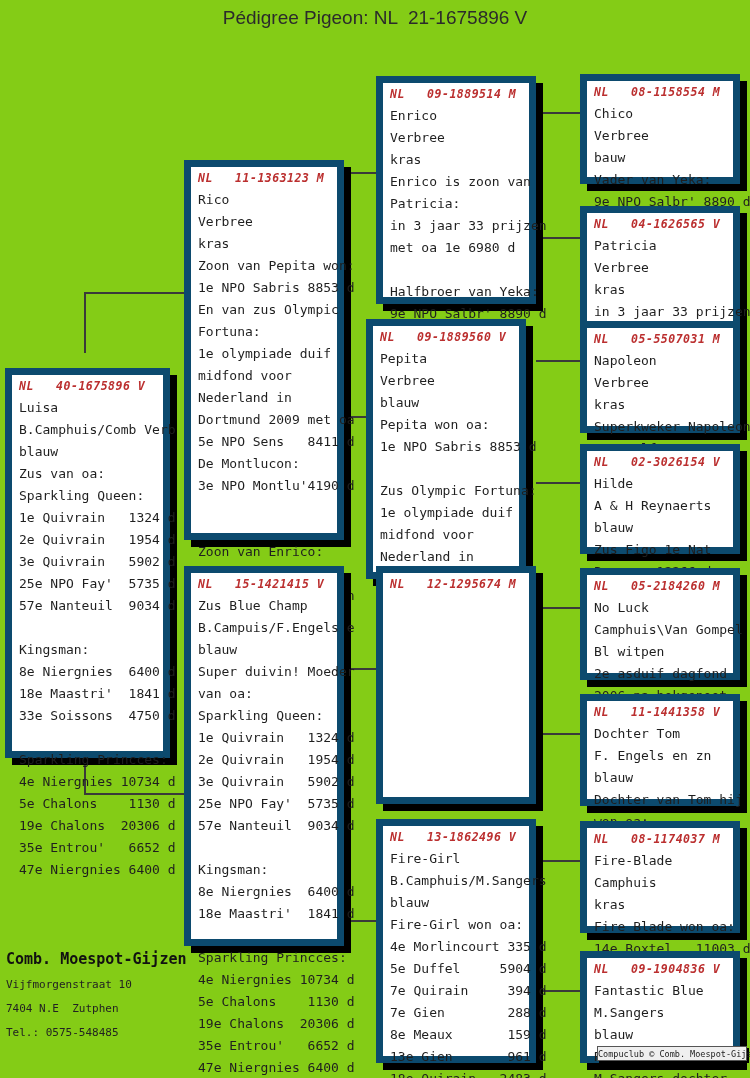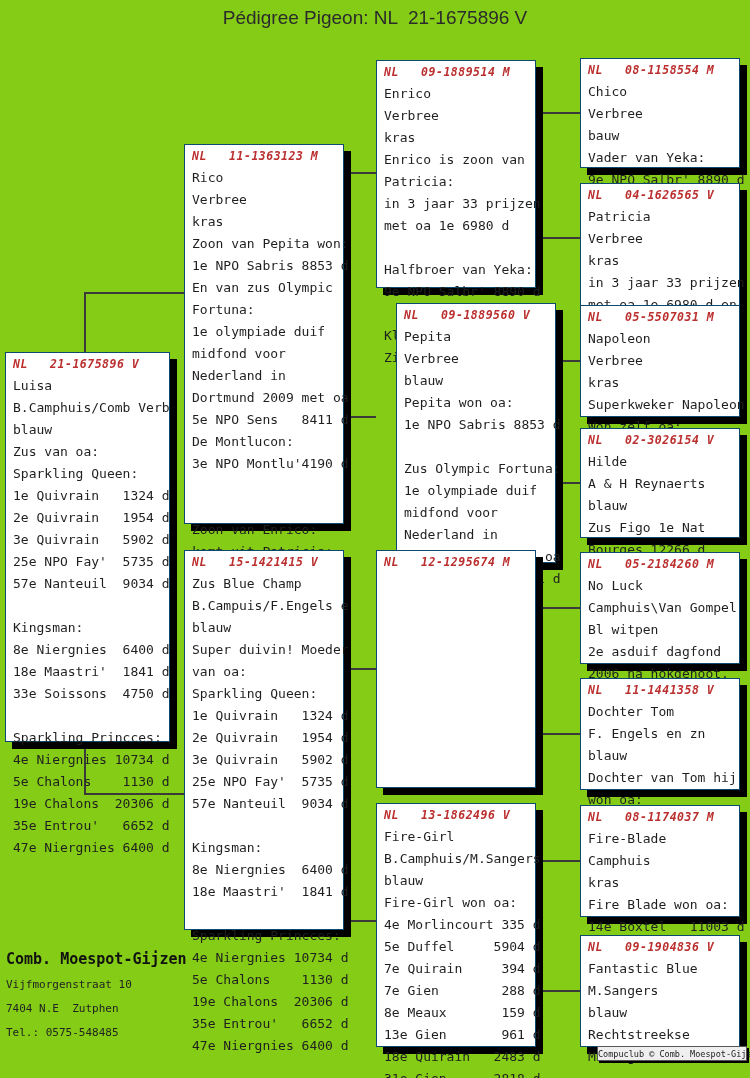--- a/index.html
+++ b/index.html
@@ -1,22 +1,22 @@
 <!DOCTYPE html>
 <html><head>
 <meta charset="utf-8">
 <style>
   html,body{margin:0;padding:0;background:#ffffff;}
   .page{position:relative;width:750px;height:1078px;background:#84cc16;overflow:hidden;
         font-family:"DejaVu Sans Mono", monospace;}
   .title{position:absolute;left:0;top:7px;width:750px;text-align:center;
          font-family:"Liberation Sans", sans-serif;font-size:19px;color:#2b2b2b;
          white-space:pre;}
-  .pbox{position:absolute;background:#ffffff;border:1px solid #0c4a6e;
-        box-shadow:7px 7px 0 0 #000000;box-sizing:border-box;}
+  .pbox{position:absolute;background:#ffffff;border:7px solid #0c4a6e;
+        box-shadow:7px 7px 0 0 #000000;box-sizing:border-box;margin-top:16px;}
   .ring{padding:4px 7px 1px 7px;font-size:11.5px;font-weight:bold;font-style:italic;
         color:#bb2f2f;white-space:pre;letter-spacing:0.5px;}
   .info{margin:0;padding:3px 7px 0 7px;font-family:"DejaVu Sans Mono", monospace;
         font-size:13px;line-height:22px;color:#1f1f1f;white-space:pre;}
   .cline{position:absolute;background:#3a3a3a;}
   .owner{position:absolute;left:6px;top:950px;}
   .owner-name{font-size:15px;font-weight:bold;color:#111;white-space:pre;}
   .owner-lines{margin-top:5px;font-size:11px;line-height:24px;color:#222;white-space:pre;}
   .credit{position:absolute;left:597px;top:1046px;width:150px;height:15px;
           background:#efefef;border:1px solid #555;box-shadow:2px 2px 0 0 #000;
@@ -41,21 +41,21 @@
   <div class="cline" style="left:536px;top:112px;width:44px;height:2px"></div>
   <div class="cline" style="left:536px;top:237px;width:44px;height:2px"></div>
   <div class="cline" style="left:536px;top:360px;width:44px;height:2px"></div>
   <div class="cline" style="left:536px;top:482px;width:44px;height:2px"></div>
   <div class="cline" style="left:536px;top:607px;width:44px;height:2px"></div>
   <div class="cline" style="left:536px;top:733px;width:44px;height:2px"></div>
   <div class="cline" style="left:536px;top:860px;width:44px;height:2px"></div>
   <div class="cline" style="left:536px;top:990px;width:44px;height:2px"></div>
 
   <div class="pbox" style="left:5px;top:352px;width:165px;height:390px">
-    <div class="ring">NL   21-1675896 V</div>
+    <div class="ring">NL   40-1675896 V</div>
     <pre class="info">Luisa
 B.Camphuis/Comb Verb
 blauw
 Zus van oa:
 Sparkling Queen:
 1e Quivrain   1324 d
 2e Quivrain   1954 d
 3e Quivrain   5902 d
 25e NPO Fay'  5735 d
 57e Nanteuil  9034 d
@@ -131,21 +131,21 @@
 Patricia:
 in 3 jaar 33 prijzen
 met oa 1e 6980 d
 
 Halfbroer van Yeka:
 9e NPO Salbr' 8890 d
 
 Kleinzoon Olympic
 Zigo.</pre>
   </div>
-  <div class="pbox" style="left:396px;top:303px;width:160px;height:260px">
+  <div class="pbox" style="left:366px;top:303px;width:160px;height:260px">
     <div class="ring">NL   09-1889560 V</div>
     <pre class="info">Pepita
 Verbree
 blauw
 Pepita won oa:
 1e NPO Sabris 8853 d
 
 Zus Olympic Fortuna:
 1e olympiade duif
 midfond voor
@@ -174,21 +174,21 @@
   </div>
 
   <div class="pbox" style="left:580px;top:58px;width:160px;height:110px">
     <div class="ring">NL   08-1158554 M</div>
     <pre class="info">Chico
 Verbree
 bauw
 Vader van Yeka:
 9e NPO Salbr' 8890 d</pre>
   </div>
-  <div class="pbox" style="left:580px;top:183px;width:160px;height:132px">
+  <div class="pbox" style="left:580px;top:190px;width:160px;height:132px">
     <div class="ring">NL   04-1626565 V</div>
     <pre class="info">Patricia
 Verbree
 kras
 in 3 jaar 33 prijzen
 met oa 1e 6980 d en</pre>
   </div>
   <div class="pbox" style="left:580px;top:305px;width:160px;height:112px">
     <div class="ring">NL   05-5507031 M</div>
     <pre class="info">Napoleon

